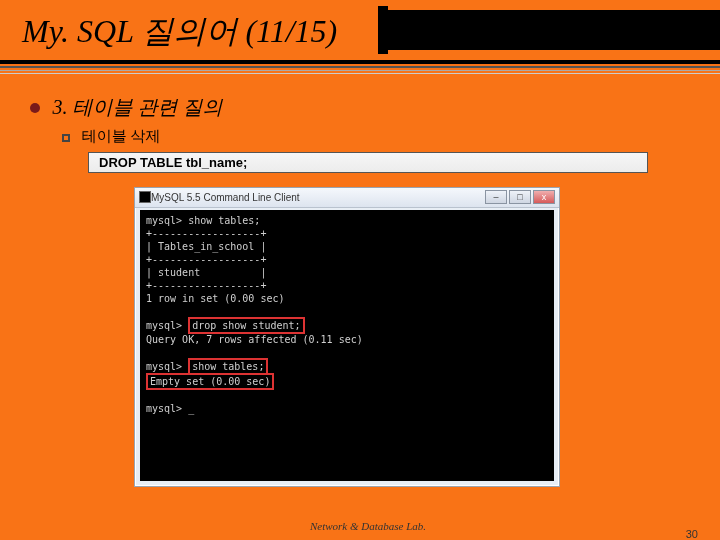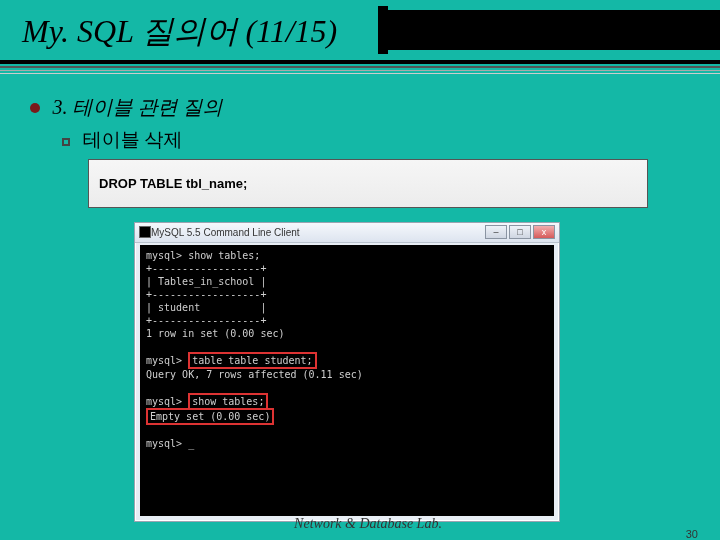--- a/index.html
+++ b/index.html
@@ -8,21 +8,21 @@
     height: 540px;
     background: #fdfdfd;
     font-family: Arial, sans-serif;
     position: relative;
     overflow: hidden;
   }
   .slide {
     width: 720px;
     height: 540px;
     position: relative;
-    background: #14b8a6;
+    background: #f97316;
   }
   
   .title-wrap {
     position: relative;
     padding: 10px 0 0 22px;
   }
   .title {
     font-family: Georgia, "Times New Roman", serif;
     font-style: italic;
     font-size: 32px;
@@ -67,38 +67,38 @@
     margin-right: 8px;
     vertical-align: middle;
   }
   .section-text {
     font-size: 20px;
     font-family: Georgia, "Times New Roman", serif;
     vertical-align: middle;
   }
   .subpoint {
     margin: 6px 0 0 62px;
-    font-size: 19px;
+    font-size: 15px;
     font-family: "Malgun Gothic", Georgia, serif;
   }
   .hollow-bullet {
     display: inline-block;
     width: 8px; height: 8px;
     border: 2px solid #444;
     margin-right: 8px;
     vertical-align: middle;
   }
 
   
   .sqlbox {
     margin: 6px 0 0 88px;
     width: 560px;
     border: 1px solid #555;
     background: linear-gradient(#f6f6f6,#ececec);
-    padding: 16px 10px;
+    padding: 2px 10px;
     font-family: Verdana, Arial, sans-serif;
     font-size: 13px;
     font-weight: bold;
   }
 
   
   .termwin {
     margin: 14px 0 0 134px;
     width: 426px;
     height: 300px;
@@ -162,21 +162,21 @@
     padding: 0 2px;
     margin: -1px 0;
   }
 
   
   .footer {
     position: absolute;
     bottom: 8px;
     left: 16px; right: 0;
     text-align: center;
-    font-size: 14px;
+    font-size: 11px;
     font-style: italic;
     font-family: Georgia, serif;
     color: #333;
   }
   .pagenum {
     position: absolute;
     right: 22px;
     bottom: 0;
     font-size: 11px;
     color: #333;
@@ -224,21 +224,21 @@
       </div>
     </div>
     <div class="termbody"><span>mysql&gt; show tables;</span>
 <span>+------------------+</span>
 <span>| Tables_in_school |</span>
 <span>+------------------+</span>
 <span>| student          |</span>
 <span>+------------------+</span>
 <span>1 row in set (0.00 sec)</span>
 <span></span>
-<span>mysql&gt; </span><span class="redbox">table table student;</span>
+<span>mysql&gt; </span><span class="redbox">drop show student;</span>
 <span>Query OK, 7 rows affected (0.11 sec)</span>
 <span></span>
 <span>mysql&gt; </span><span class="redbox">show tables;</span>
 <span class="redbox">Empty set (0.00 sec)</span>
 <span></span>
 <span>mysql&gt; _</span></div>
   </div>
 
   <div class="footer">Network &amp; Database Lab.</div>
   <div class="pagenum">30</div>

